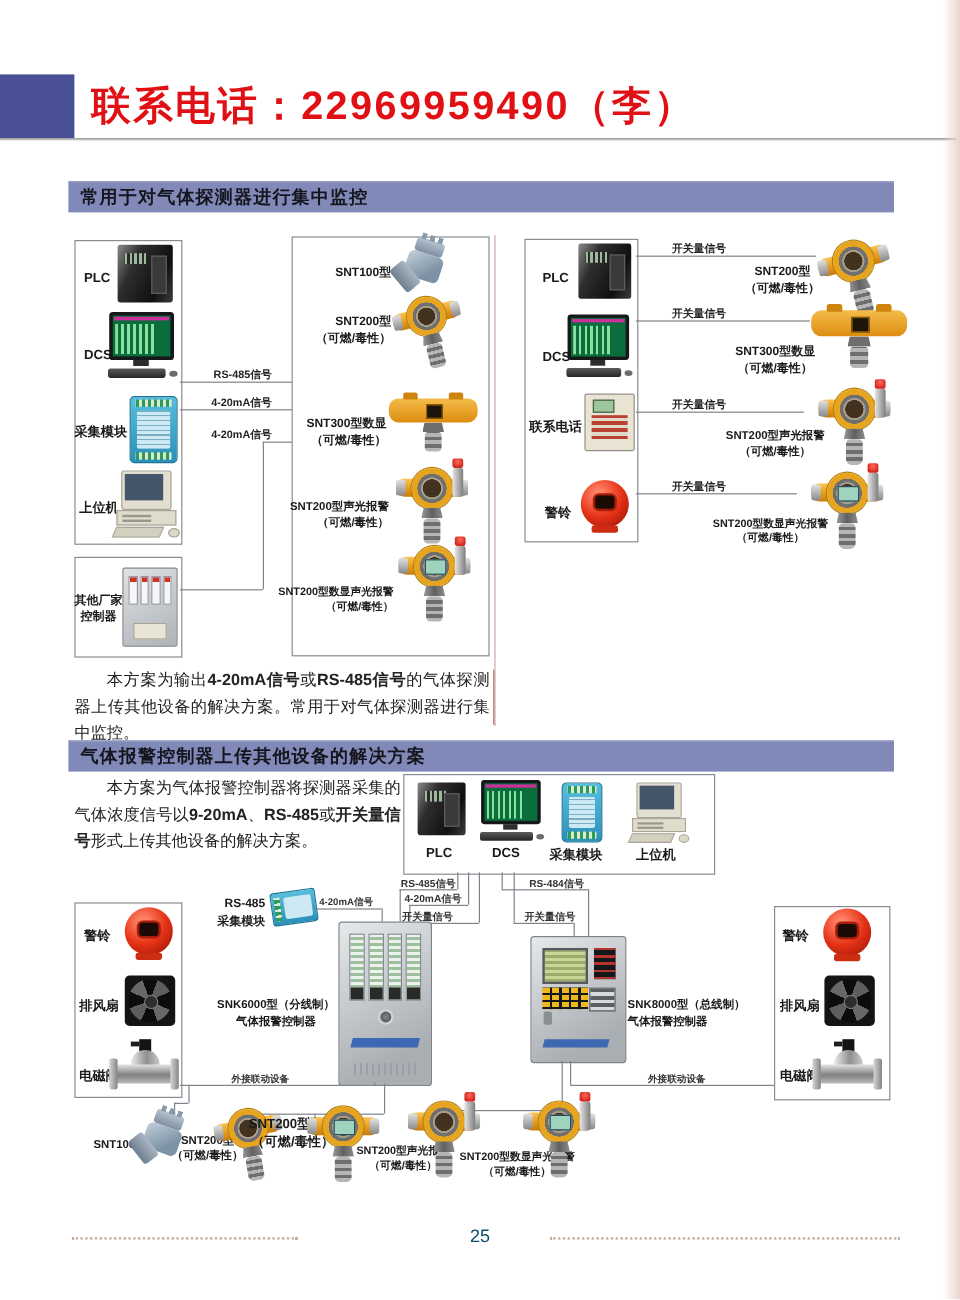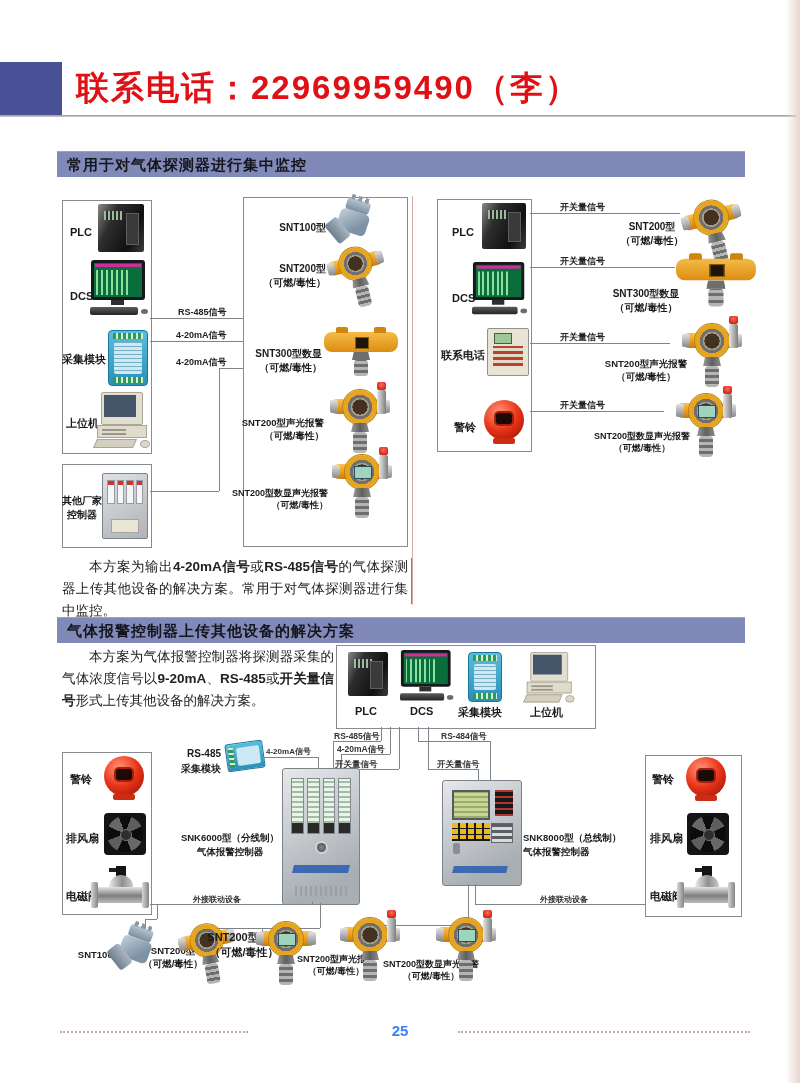--- a/index.html
+++ b/index.html
@@ -16,21 +16,21 @@
   .sig{position:absolute;font-size:9px;font-weight:bold;white-space:nowrap;color:#222}
   .dev-label{position:absolute;font-size:11px;font-weight:bold;white-space:nowrap;color:#1a1a1a}
   .det-label{position:absolute;font-size:10px;font-weight:bold;color:#1a1a1a;
              line-height:1.35;text-align:right;white-space:nowrap}
   .det-label.ctr{text-align:center}
   .note{position:absolute;font-size:13.5px;line-height:1.62;color:#222;text-align:justify;
         text-indent:2em;margin:0}
   .small8{font-size:8.5px;font-weight:bold;white-space:nowrap;position:absolute;color:#333}
   .ctl-label{position:absolute;font-size:9.5px;font-weight:bold;line-height:1.5;color:#1a1a1a}
   .dots{position:absolute;border-top:2px dotted #c9aca0;height:0}
-  .pagenum{position:absolute;font-size:15px;color:#3b82f6;font-weight:bold}
+  .pagenum{position:absolute;font-size:15px;color:#0c4a6e;font-weight:normal}
 
   
   .hdr-square{position:absolute;left:0;top:62px;width:62px;height:53px;background:#4a5095}
   .hdr-phone{position:absolute;left:76px;top:66px;font-size:33px;font-weight:bold;
              color:#e01015;letter-spacing:2px;white-space:nowrap}
   .hdr-rule{position:absolute;left:0;top:115px;width:797px;height:2px;
             background:linear-gradient(180deg,#9a9a9a,#cfcfcf)}
   .edge{position:absolute;right:0;top:0;width:14px;height:1083px;
         background:linear-gradient(90deg,rgba(236,217,210,0),#e9d5cf)}
   .divider1{position:absolute;left:412px;top:196px;width:1px;height:409px;background:#dba8a8}

